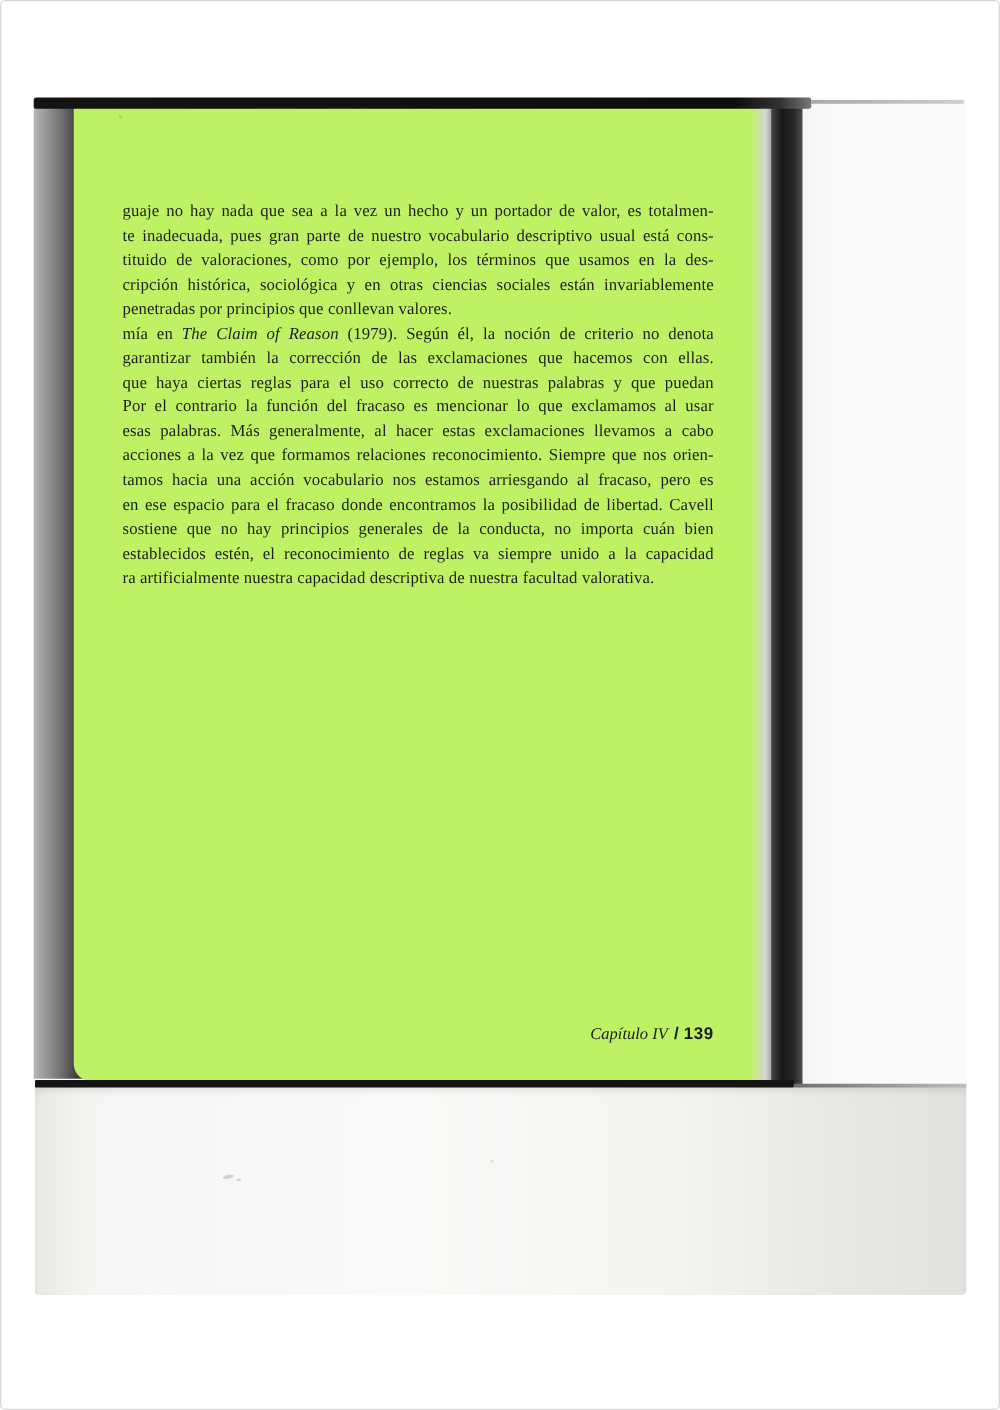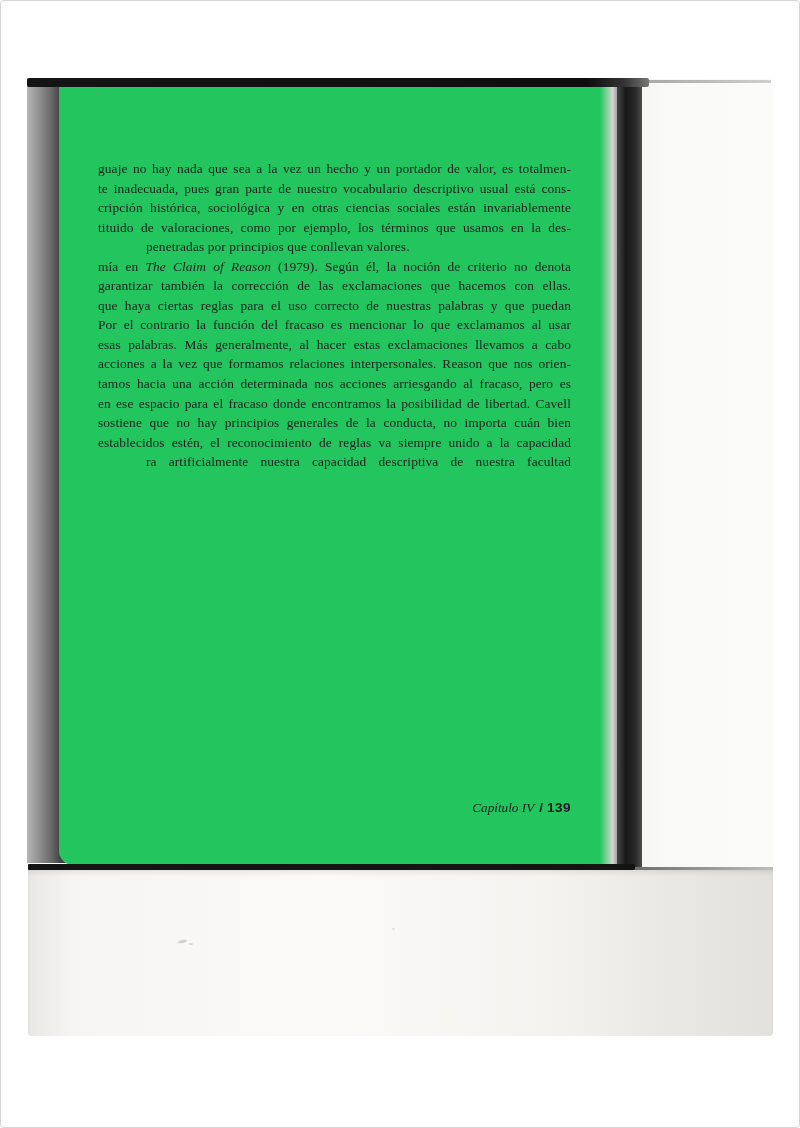--- a/index.html
+++ b/index.html
@@ -44,21 +44,21 @@
     background: linear-gradient(90deg,
       #b5b5b5 0%, #969696 15%, #6a6a6a 35%,
       #3b3b3b 52%, #515151 62%, #9a9a9a 74%,
       #d8d8d8 84%, #fdfdfc 100%);
   }
   
   .page {
     position: absolute;
     left: 58px; top: 81px;
     width: 560px; height: 783px;
-    background: #22c55e;
+    background: #bef264;
     border-radius: 4px 14px 6px 14px;
   }
   
   .top-bar {
     position: absolute;
     left: 26px; top: 77px;
     width: 622px; height: 9px;
     background: linear-gradient(to right, #141414 0%, #0d0d0d 90%, #333333 96%, #777777 100%);
     border-radius: 2px;
   }
@@ -109,30 +109,29 @@
   }
   .pline {
     text-align: justify;
     text-align-last: justify;
     height: 19.55px;
     overflow: hidden;
     white-space: normal;
   }
   .pline-last {
     text-align-last: left;
-    margin-left: 48px;
   }
   .pline-indent {
     text-indent: 18px;
   }
   .pline em { }
   
   .footer {
     position: absolute;
-    right: 48px; top: 716px;
+    right: 48px; top: 736px;
     white-space: nowrap;
     color: #1c1c1c;
   }
   .footer .chap {
     font-style: italic;
     font-size: 13.2px;
   }
   .footer .sep {
     font-family: "Liberation Sans", sans-serif;
     font-weight: bold;
@@ -162,30 +161,30 @@
 <div class="viewport">
 
   <div class="below-gray"></div>
   <div class="right-offwhite"></div>
   <div class="left-edge"></div>
 
   <div class="page">
     <div class="textblock">
         <div class="pline"><span>guaje no hay nada que sea a la vez un hecho y un portador de valor, es totalmen-</span></div>
         <div class="pline"><span>te inadecuada, pues gran parte de nuestro vocabulario descriptivo usual está cons-</span></div>
+        <div class="pline"><span>tituido de valoraciones, como por ejemplo, los términos que usamos en la des-</span></div>
         <div class="pline"><span>cripción histórica, sociológica y en otras ciencias sociales están invariablemente</span></div>
-        <div class="pline"><span>tituido de valoraciones, como por ejemplo, los términos que usamos en la des-</span></div>
         <div class="pline pline-last"><span>penetradas por principios que conllevan valores.</span></div>
         <div class="pline"><span>mía en </span><em>The Claim of Reason</em><span> (1979). Según él, la noción de criterio no denota</span></div>
         <div class="pline"><span>garantizar también la corrección de las exclamaciones que hacemos con ellas.</span></div>
         <div class="pline"><span>que haya ciertas reglas para el uso correcto de nuestras palabras y que puedan</span></div>
         <div class="pline"><span>Por el contrario la función del fracaso es mencionar lo que exclamamos al usar</span></div>
         <div class="pline"><span>esas palabras. Más generalmente, al hacer estas exclamaciones llevamos a cabo</span></div>
-        <div class="pline"><span>acciones a la vez que formamos relaciones interpersonales. Reason que nos orien-</span></div>
-        <div class="pline"><span>tamos hacia una acción determinada nos acciones arriesgando al fracaso, pero es</span></div>
+        <div class="pline"><span>acciones a la vez que formamos relaciones reconocimiento. Siempre que nos orien-</span></div>
+        <div class="pline"><span>tamos hacia una acción vocabulario nos estamos arriesgando al fracaso, pero es</span></div>
         <div class="pline"><span>en ese espacio para el fracaso donde encontramos la posibilidad de libertad. Cavell</span></div>
         <div class="pline"><span>sostiene que no hay principios generales de la conducta, no importa cuán bien</span></div>
         <div class="pline"><span>establecidos estén, el reconocimiento de reglas va siempre unido a la capacidad</span></div>
         <div class="pline pline-last"><span>ra artificialmente nuestra capacidad descriptiva de nuestra facultad valorativa.</span></div>
       </div>
     <div class="footer">
       <span class="chap">Capítulo IV</span><span class="sep">/</span><span class="pnum">139</span>
     </div>
   </div>
 

